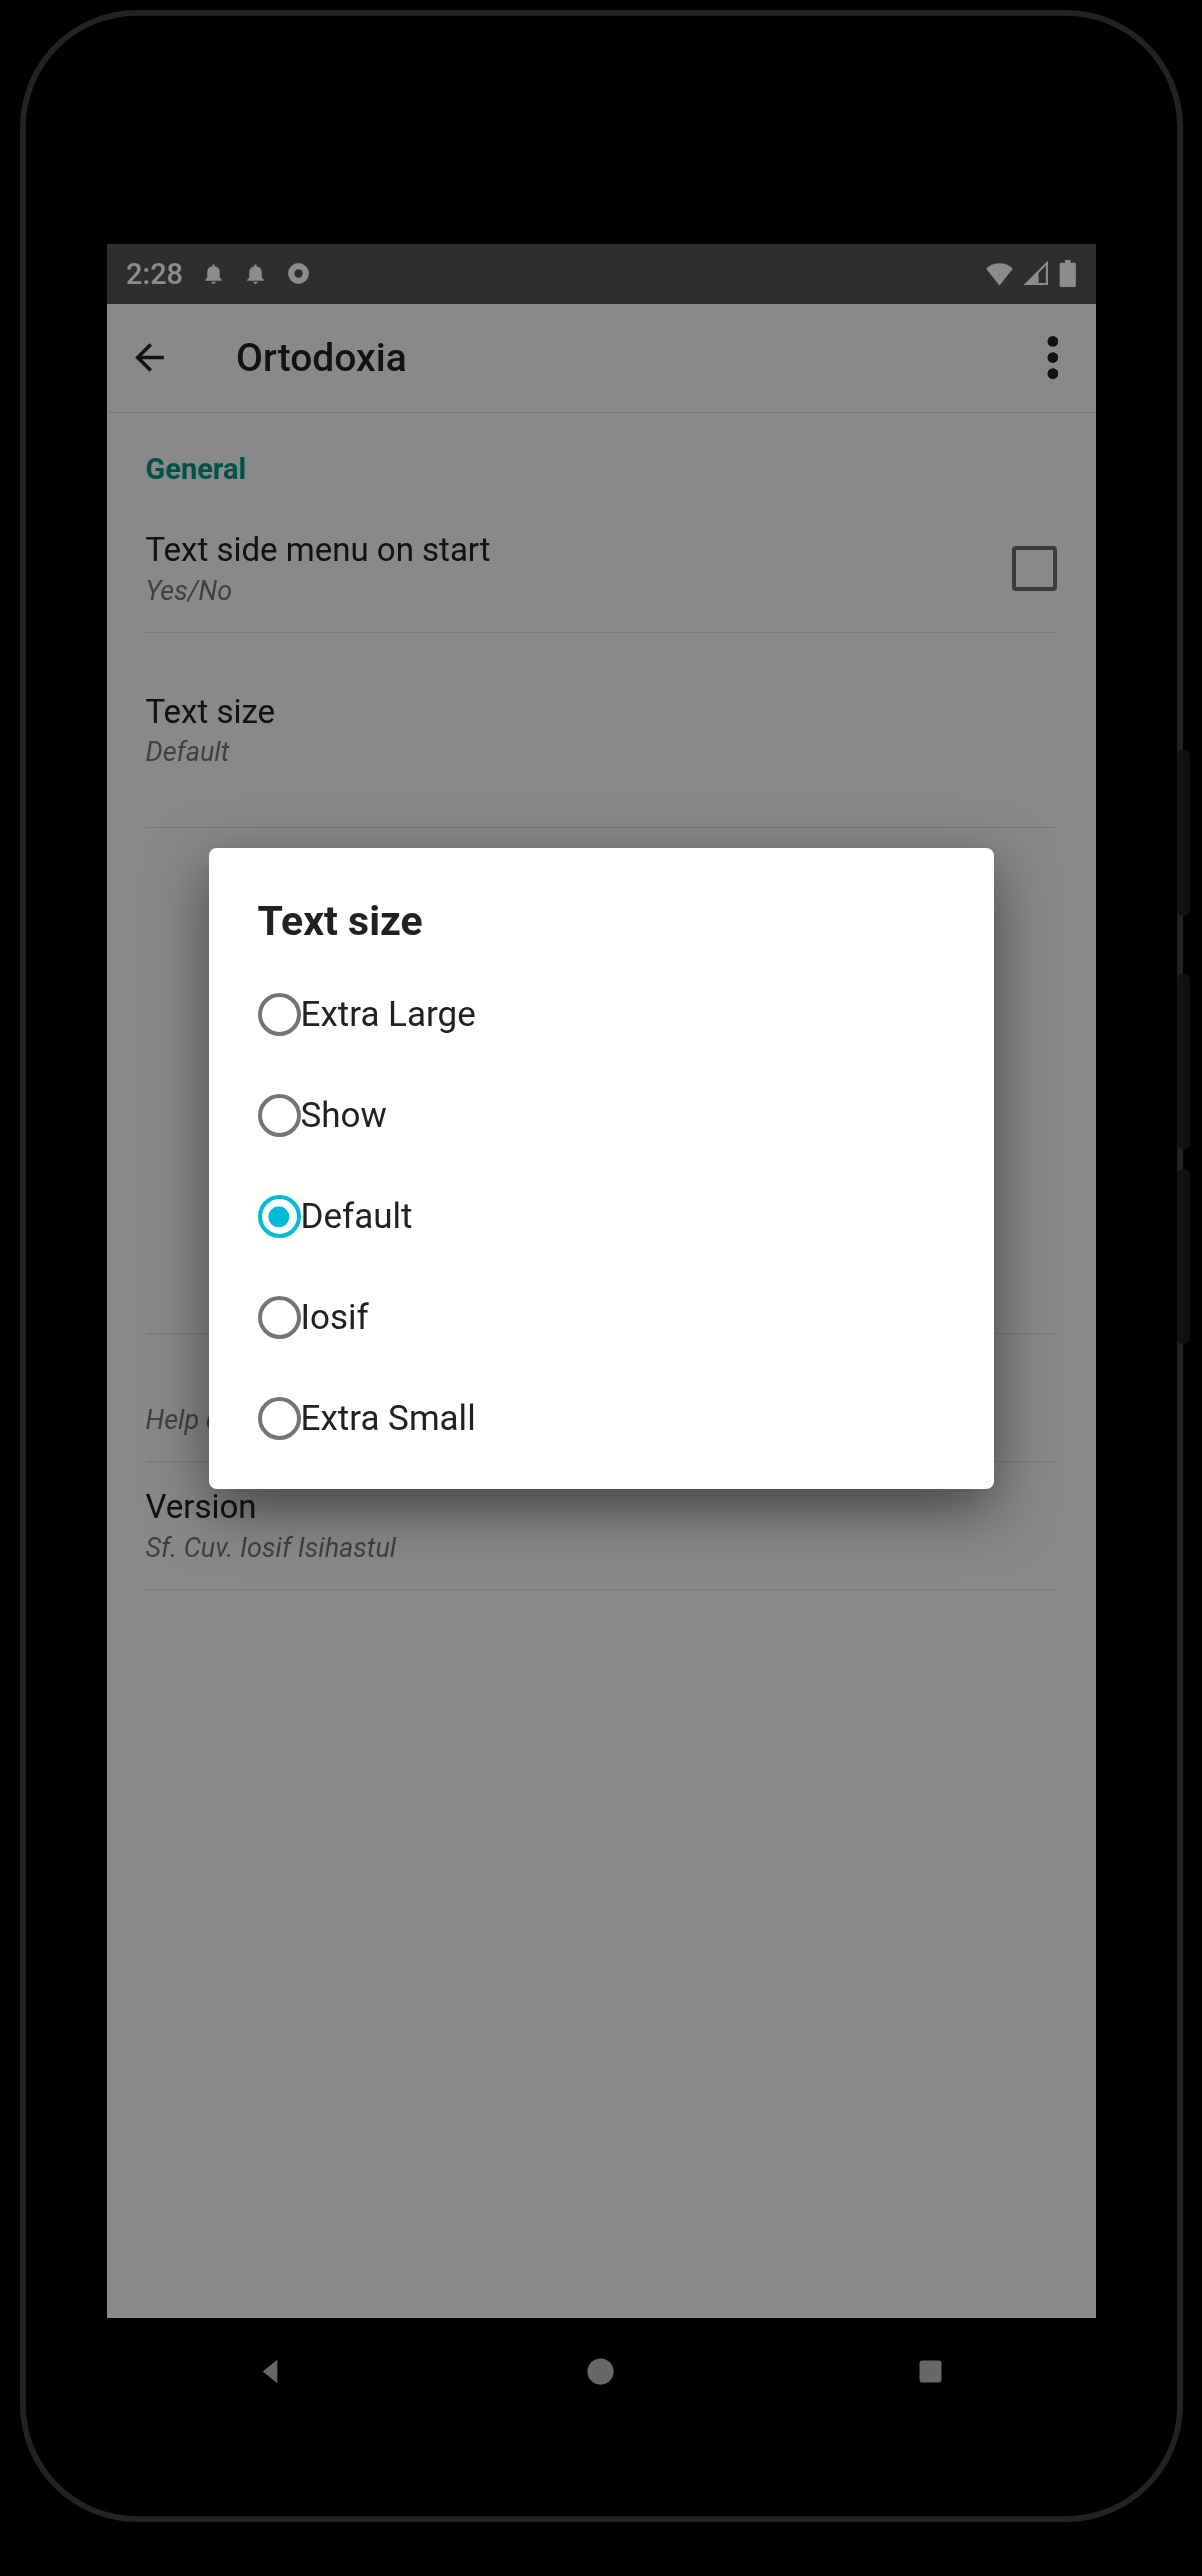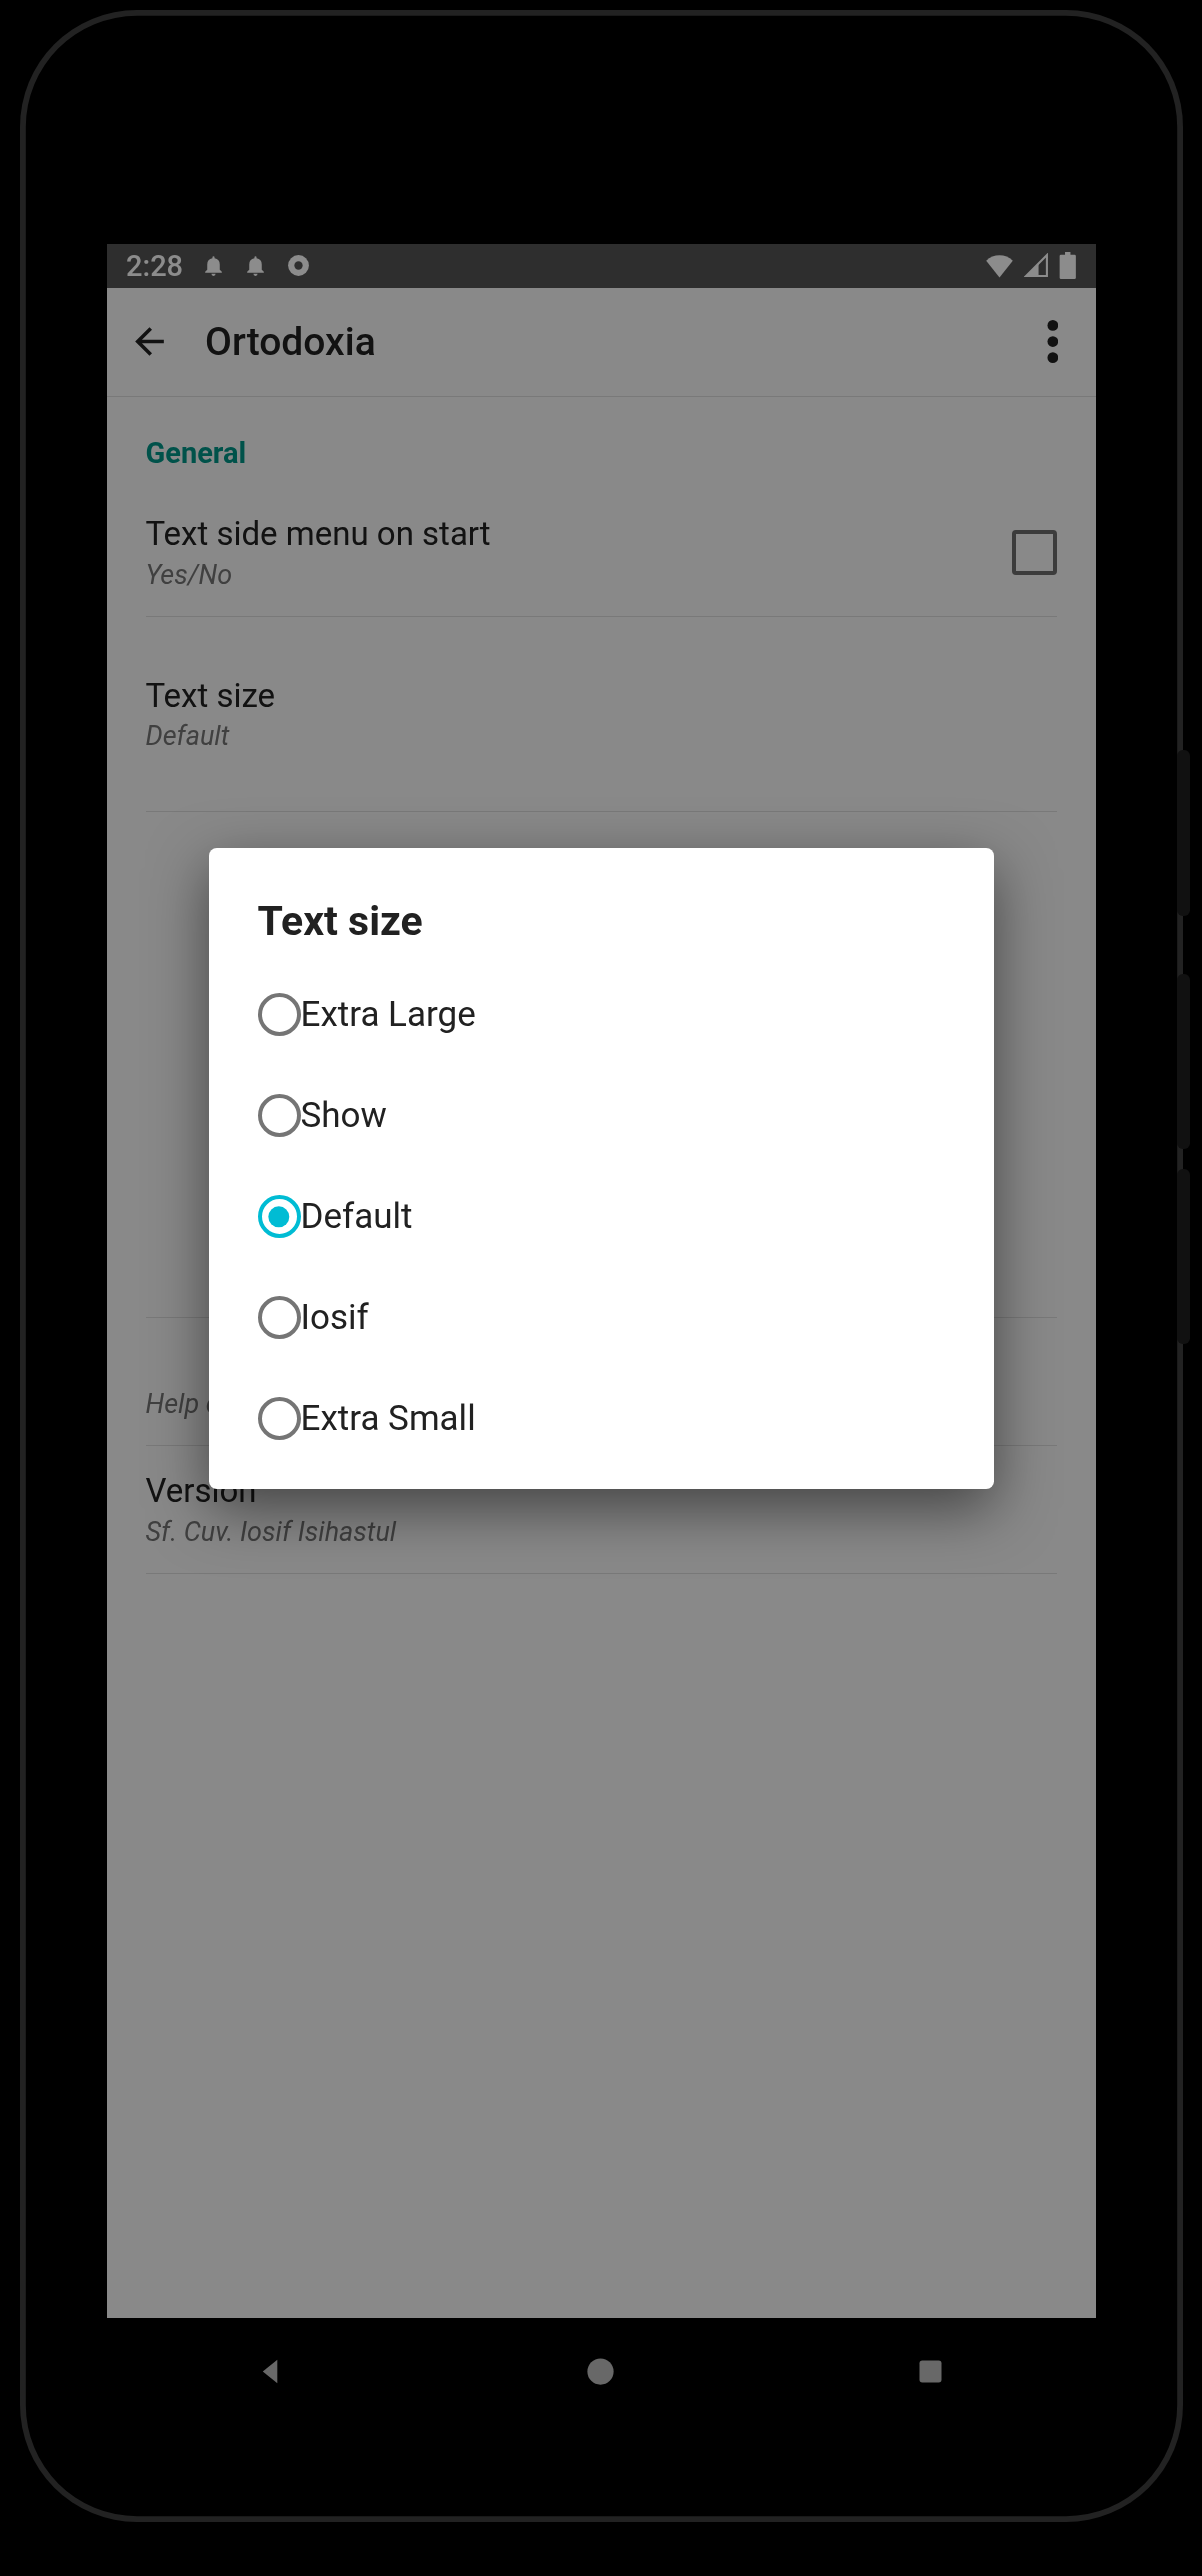--- a/index.html
+++ b/index.html
@@ -56,21 +56,21 @@
   
   .scrim {
     position: absolute; inset: 0;
     background: rgba(0,0,0,0.45);
     pointer-events: none;
     z-index: 5;
   }
 
   
   .statusbar {
-    height: 44px;
+    height: 60px;
     background: #555;
     color: #fff;
     display: flex;
     align-items: center;
     padding: 0 19.5px;
     font-size: 29px;
     position: relative;
     z-index: 1;
   }
   .statusbar .left { display: flex; align-items: center; gap: 17.5px; font-weight: 500;}
@@ -81,21 +81,21 @@
   .appbar {
     height: 109px;
     background: #fafafa;
     display: flex;
     align-items: center;
     padding: 0 15.6px;
     border-bottom: 1px solid #ddd;
     position: relative; z-index: 1;
   }
   .appbar .back { width: 55px; height: 55px; display:flex; align-items:center; justify-content:center;}
-  .appbar .title { font-size: 39px; font-weight: 500; color: #212121; margin-left: 28px; }
+  .appbar .title { font-size: 39px; font-weight: 500; color: #212121; margin-left: 59px; }
   .appbar .overflow { margin-left: auto; width: 55px; height:55px; display:flex; align-items:center; justify-content:center;}
 
   
   .settings { padding: 0 39px; position: relative; z-index: 1; }
   .section-header { color: #009688; font-size: 29px; font-weight: 700; padding: 39px 0 19.5px 0; }
   .pref {
     display: flex; align-items: center;
     padding: 25px 0;
     border-bottom: 1px solid #ddd;
   }

